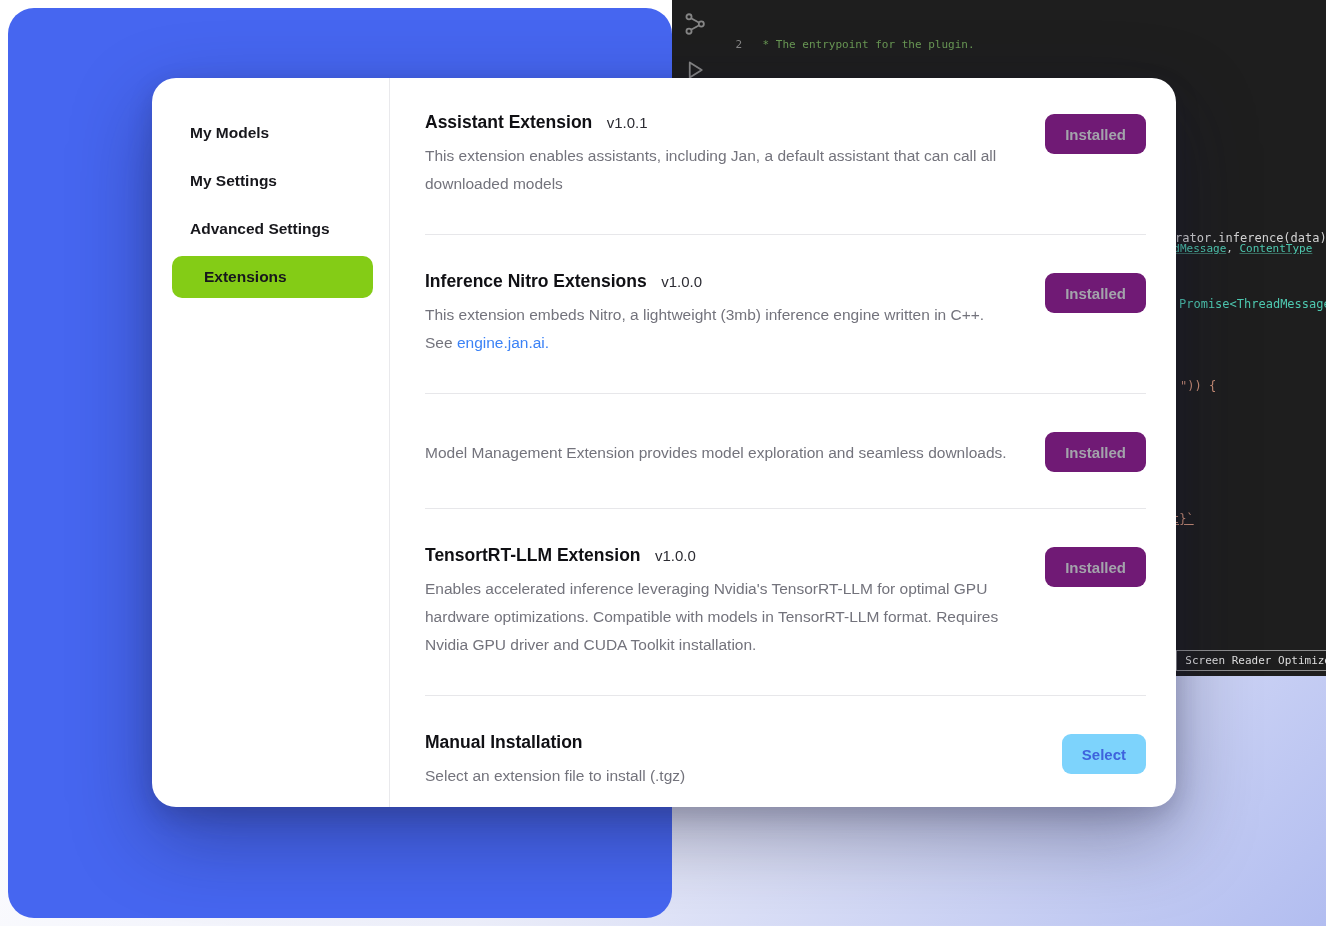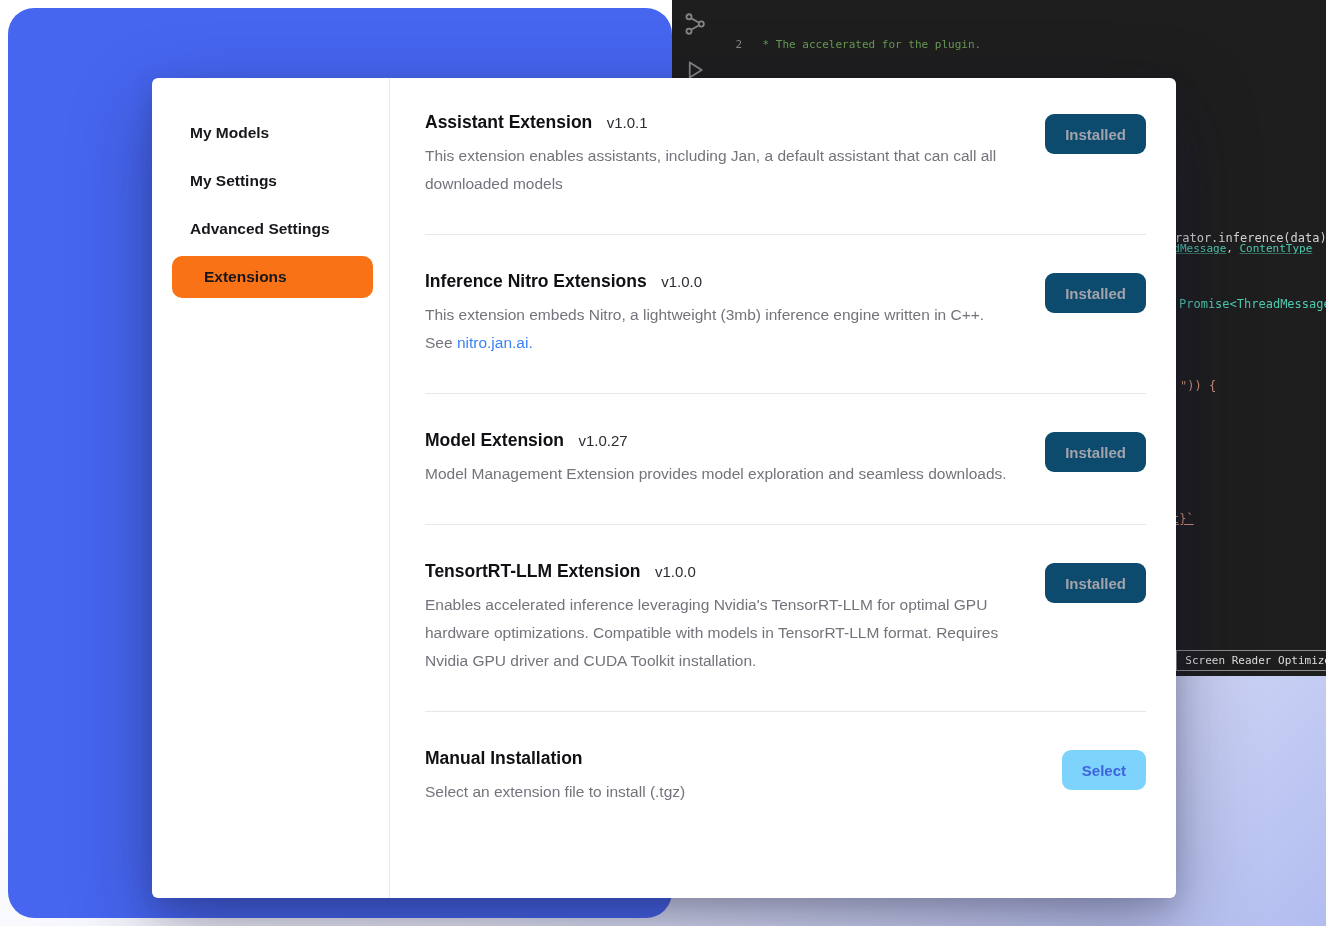--- a/index.html
+++ b/index.html
@@ -46,51 +46,51 @@
     display:flex; align-items:center; gap:10px;
   }
   .status-go { color:#cfcfcf; font-size:11px; }
   .status-badge {
     border:1px solid #8f8f8f; color:#dedede; font-size:11px;
     padding:1px 8px; white-space:nowrap; cursor:pointer; background:#1e1e1e;
   }
 
   
   .modal {
-    position:absolute; left:152px; top:78px; width:1024px; height:820px;
-    background:#ffffff; border-radius:6px; overflow:hidden; display:flex;
+    position:absolute; left:152px; top:78px; width:1024px; height:729px;
+    background:#ffffff; border-radius:24px; overflow:hidden; display:flex;
     box-shadow:0 30px 80px rgba(20,20,55,.38), 0 8px 24px rgba(20,20,55,.18);
     justify-content:flex-end;
   }
   .sidebar {
     width:238px; flex-shrink:0; border-right:1px solid #e9e9ec;
     padding:34px 16px 0 20px;
   }
   .side-item {
     padding:12px 18px; margin-bottom:6px; border-radius:10px;
     font-size:15.5px; font-weight:600; color:#17171c; cursor:pointer;
   }
-  .side-item.active { background:#f97316;padding-left:32px; }
+  .side-item.active { background:#84cc16;padding-left:32px; }
 
   .content { flex:1; padding:4px 30px 15px 35px; overflow:hidden; }
   .ext-row {
     display:flex; justify-content:space-between; align-items:flex-start;
     padding:36px 0; border-bottom:1px solid #e7e7ea;
   }
   .ext-row:first-child { padding-top:30px; }
   .ext-row:last-child { border-bottom:none; }
   .ext-info { max-width:585px; }
   .ext-title { font-size:17.5px; font-weight:700; color:#101014; }
   .ext-version { font-size:15px; color:#2c2c33; margin-left:10px; }
   .ext-desc { margin:9px 0 0; font-size:15.5px; line-height:28px; color:#73737c; }
   .link { color:#3b82f6; cursor:pointer; }
 
   .btn {
     height:40px; padding:0 20px; border:none; border-radius:9px;
-    background:#0c4a6e; color:#a3a3ab; font-size:15px; font-weight:600;
+    background:#701a75; color:#a3a3ab; font-size:15px; font-weight:600;
     font-family:inherit; cursor:pointer; flex-shrink:0; margin-top:2px;
   }
   .btn.select { color:#3e63dd; font-weight:700; background:#7dd3fc; }
 </style>
 </head>
 <body>
 
 <div class="blue-panel"></div>
 
 <div class="editor">
@@ -106,21 +106,21 @@
     <div class="act-icon two">
       <svg width="24" height="24" viewBox="0 0 16 16" fill="none" stroke="#a9a9a9" stroke-width="1.2" stroke-linejoin="round">
         <path d="M4.5 3 L12.5 8 L4.5 13 Z"></path>
       </svg>
     </div>
   </div>
 
   <div class="code-area">
     <div class="code-line">
       <span class="ln">2</span>
-      <span class="code"><span class="tok-comment"> * The accelerated for the plugin.</span></span>
+      <span class="code"><span class="tok-comment"> * The entrypoint for the plugin.</span></span>
     </div>
     <div class="code-line">
       <span class="ln">3</span>
       <span class="code"><span class="tok-comment"> */</span></span>
     </div>
     <div class="code-line">
       <span class="ln">4</span>
       <span class="code"></span>
     </div>
     <div class="code-line">
@@ -165,31 +165,27 @@
       </div>
       <button class="btn">Installed</button>
     </div>
 
     <div class="ext-row">
       <div class="ext-info">
         <div class="ext-title-line">
           <span class="ext-title">Inference Nitro Extensions</span>
           <span class="ext-version">v1.0.0</span>
         </div>
-        <p class="ext-desc"><span>This extension embeds Nitro, a lightweight (3mb) inference engine written in C++. See </span><span class="link">nitro.jan.ai.</span></p>
-      </div>
-      <button class="btn">Installed</button>
-    </div>
-
-    <div class="ext-row">
-      <div class="ext-info">
-        <div class="ext-title-line">
-          <span class="ext-title">Model Extension</span>
-          <span class="ext-version">v1.0.27</span>
-        </div>
+        <p class="ext-desc"><span>This extension embeds Nitro, a lightweight (3mb) inference engine written in C++. See </span><span class="link">engine.jan.ai.</span></p>
+      </div>
+      <button class="btn">Installed</button>
+    </div>
+
+    <div class="ext-row">
+      <div class="ext-info">
         <p class="ext-desc">Model Management Extension provides model exploration and seamless downloads.</p>
       </div>
       <button class="btn">Installed</button>
     </div>
 
     <div class="ext-row">
       <div class="ext-info">
         <div class="ext-title-line">
           <span class="ext-title">TensortRT-LLM Extension</span>
           <span class="ext-version">v1.0.0</span>

